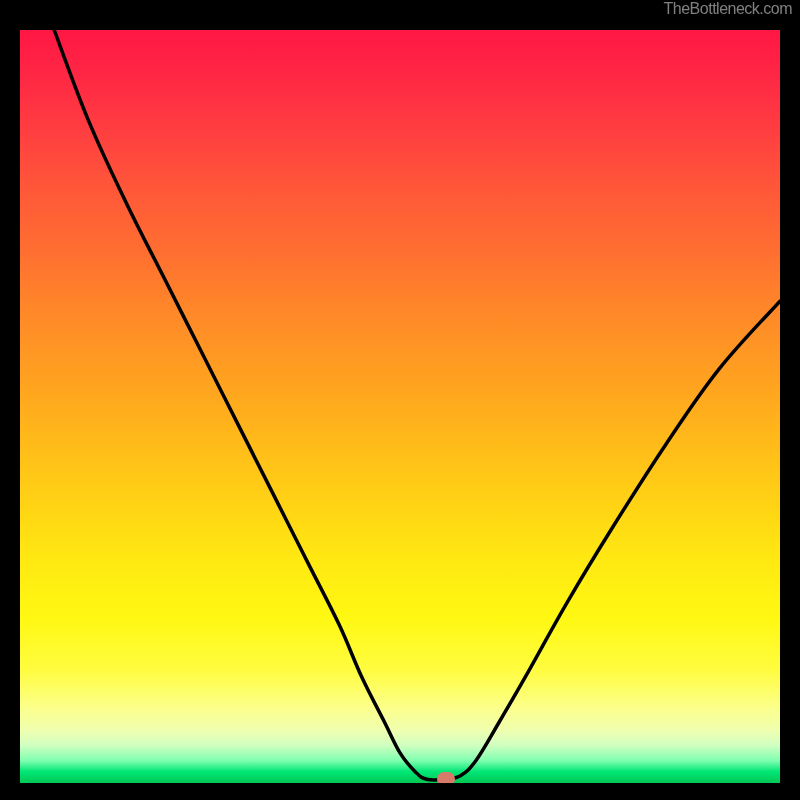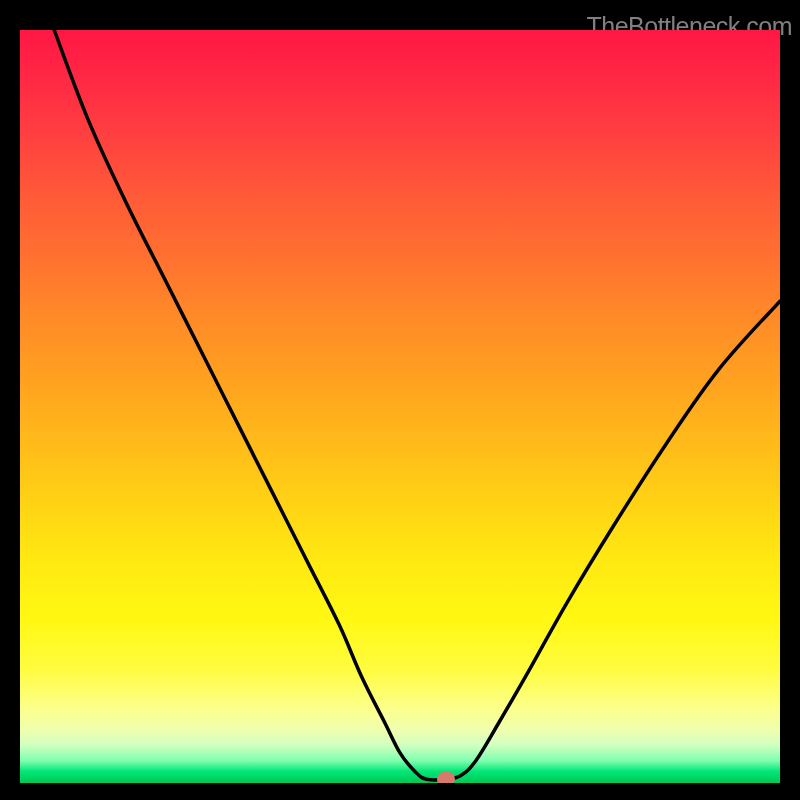--- a/index.html
+++ b/index.html
@@ -6,24 +6,24 @@
     margin: 0;
     padding: 0;
     width: 800px;
     height: 800px;
     background: #000;
     position: relative;
     font-family: Arial, sans-serif;
   }
   .attribution {
     position: absolute;
-    top: 12px;
+    top: 0;
     right: 8px;
     color: #808080;
-    font-size: 25px;
+    font-size: 16px;
     font-weight: 500;
     letter-spacing: -0.5px;
   }
   .plot-area {
     position: absolute;
     left: 20px;
     top: 30px;
     width: 760px;
     height: 753px;
     overflow: hidden;

